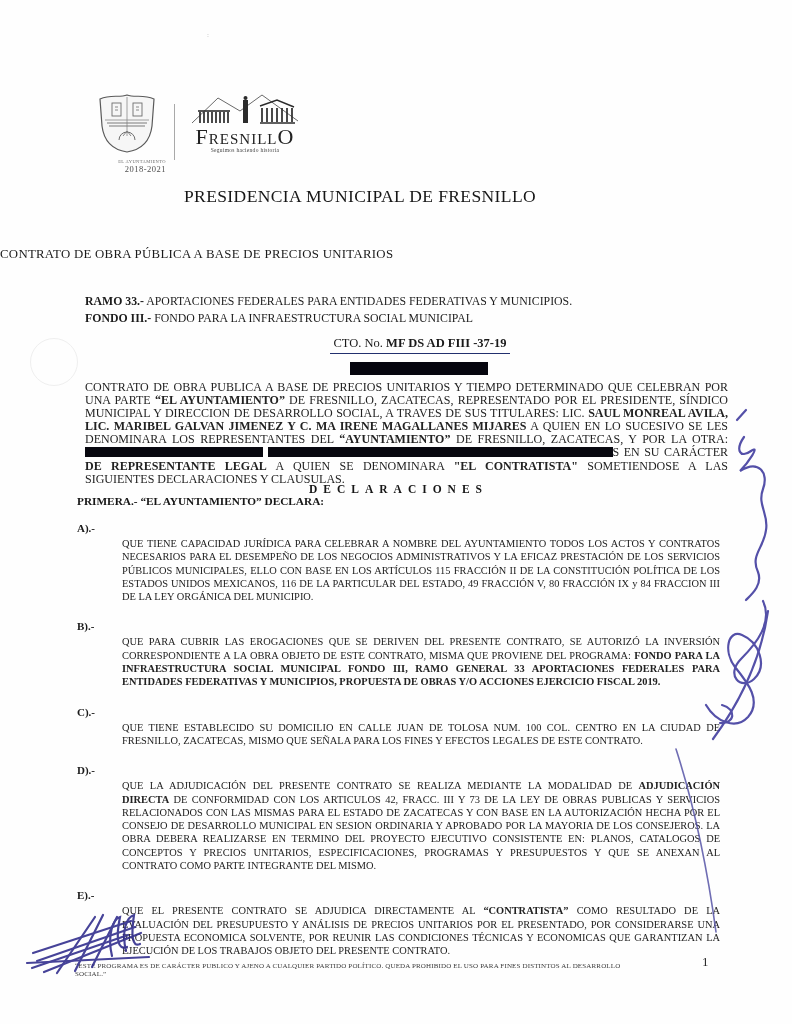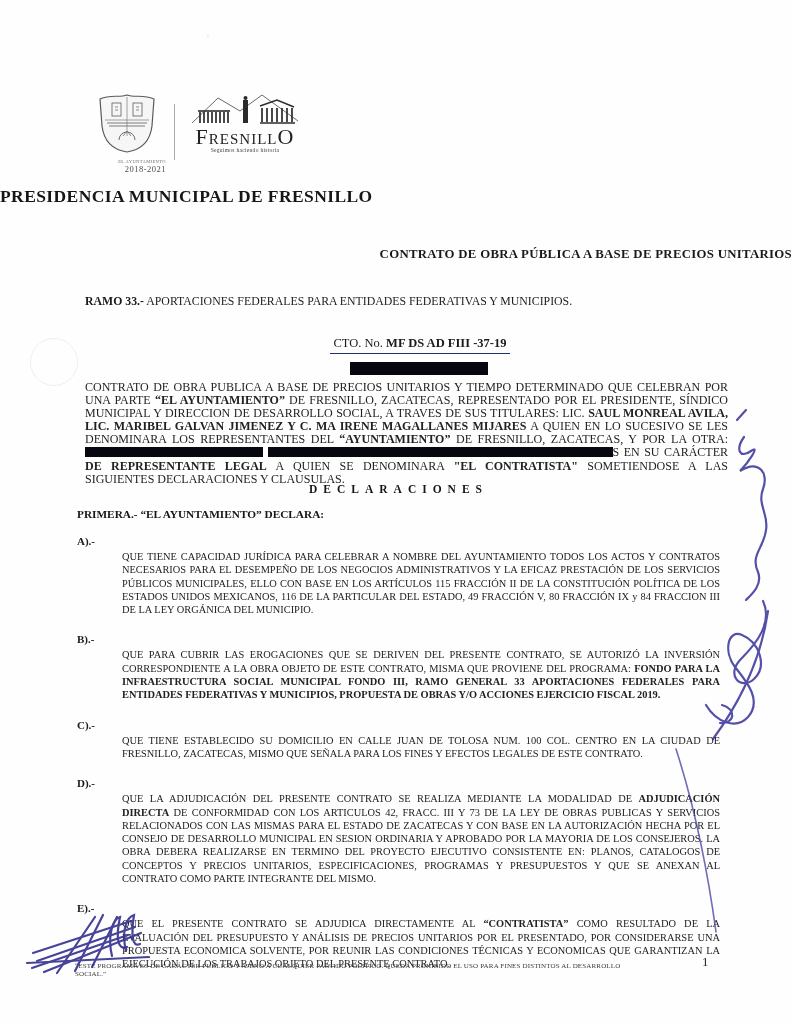--- a/index.html
+++ b/index.html
@@ -14,39 +14,39 @@
   .logos{top:92px;left:88px;display:flex;align-items:flex-start;}
   .crest{width:78px;text-align:right;color:#4a4a4a;}
   .crest-cap{font-size:4.5px;letter-spacing:.4px;color:#6b6b6b;margin-top:1px;}
   .crest-years{font-size:8.5px;color:#4e4e4e;letter-spacing:.5px;}
   .logo-divider{width:1px;height:56px;background:#a9a9a9;margin:12px 10px 0 8px;}
   .brand{width:120px;text-align:center;}
   .wordmark{font-size:15px;letter-spacing:1px;color:#222;line-height:14px;white-space:nowrap;}
   .wordmark .big{font-size:22px;}
   .tagline{font-size:5.5px;color:#444;letter-spacing:.3px;margin-top:1px;}
   
-  .title-block{top:186px;left:0;width:720px;font-weight:bold;
+  .title-block{top:186px;left:0;width:720px;text-align:center;font-weight:normal;
     font-size:17.5px;line-height:21px;letter-spacing:.4px;color:#161616;}
-  .subtitle{top:247px;left:0;width:792px;text-align:right;font-weight:bold;
+  .subtitle{top:247px;left:0;width:792px;text-align:left;font-weight:normal;
     font-size:12.8px;letter-spacing:.3px;color:#1a1a1a;}
   
   .program{top:293px;left:85px;width:640px;font-size:11.8px;line-height:16.5px;color:#1c1c1c;}
   
   .cto{top:336px;left:0;width:792px;text-align:center;font-size:12.5px;color:#1a1a1a;padding-left:24px;}
   .cto .inner{display:inline-block;border-bottom:1.4px solid #22306e;padding:0 4px 2px 4px;}
   .bar-under-cto{top:362px;left:350px;width:138px;height:13px;background:#06060f;}
   
   .intro{top:381px;left:85px;width:643px;font-size:12px;line-height:13.1px;
     text-align:justify;color:#222;}
   .b{font-weight:bold;}
   .redact{display:inline-block;background:#07070f;height:10px;vertical-align:-1px;}
   
   .decls{top:483px;left:77px;width:643px;}
   .decl-heading{text-align:center;font-weight:bold;font-size:11.5px;letter-spacing:6px;color:#161616;}
-  .primera{font-weight:bold;font-size:11.3px;margin-top:13px;color:#161616;}
+  .primera{font-weight:bold;font-size:11.3px;color:#161616;}
   .sec{margin-top:15px;}
   .sec-label{font-weight:bold;font-size:11px;color:#1a1a1a;}
   .sec-body{margin:3px 0 0 45px;font-size:10.4px;line-height:13.3px;text-align:justify;color:#222;}
   .sec-b{margin-top:17px;}
   
   .footer-note{top:962px;left:75px;width:560px;font-size:7px;letter-spacing:.15px;color:#3a3a3a;}
   .page-number{top:954px;left:702px;font-size:13px;color:#2a2a2a;}
   
   .hole-punch{top:338px;left:30px;width:46px;height:46px;border:1px solid #efefef;border-radius:50%;}
   .fleck{top:33px;left:207px;width:4px;height:8px;color:#bdbdbd;font-size:7px;line-height:4px;}
@@ -90,20 +90,21 @@
   </div>
 </div>
 
 <div class="abs title-block">
   <div>PRESIDENCIA MUNICIPAL DE FRESNILLO</div>
 </div>
 <div class="abs subtitle">CONTRATO DE OBRA PÚBLICA A BASE DE PRECIOS UNITARIOS</div>
 
 <div class="abs program">
   <div><span class="b">RAMO 33.-</span><span> APORTACIONES FEDERALES PARA ENTIDADES FEDERATIVAS Y MUNICIPIOS.</span></div>
+  <div><span class="b">FONDO III.-</span><span> FONDO PARA LA INFRAESTRUCTURA SOCIAL MUNICIPAL</span></div>
 </div>
 
 <div class="abs cto">
   <span class="inner"><span>CTO. No. </span><span class="b">MF DS AD FIII -37-19</span></span>
 </div>
 <div class="abs bar-under-cto"></div>
 
 <div class="abs intro"><span>CONTRATO DE OBRA PUBLICA A BASE DE PRECIOS UNITARIOS Y TIEMPO DETERMINADO QUE CELEBRAN POR UNA PARTE </span><span class="b">“EL AYUNTAMIENTO”</span><span> DE FRESNILLO, ZACATECAS, REPRESENTADO POR EL PRESIDENTE, SÍNDICO MUNICIPAL Y DIRECCION DE DESARROLLO SOCIAL, A TRAVES DE SUS TITULARES: LIC. </span><span class="b">SAUL MONREAL AVILA, LIC. MARIBEL GALVAN JIMENEZ Y C. MA IRENE MAGALLANES MIJARES</span><span> A QUIEN EN LO SUCESIVO SE LES DENOMINARA LOS REPRESENTANTES DEL </span><span class="b">“AYUNTAMIENTO”</span><span> DE FRESNILLO, ZACATECAS, Y POR LA OTRA: </span><span class="redact" style="width: 178px;"></span><span> </span><span class="redact" style="width: 345px;"></span><span>S EN SU CARÁCTER </span><span class="b">DE REPRESENTANTE LEGAL</span><span> A QUIEN SE DENOMINARA </span><span class="b">"EL CONTRATISTA"</span><span> SOMETIENDOSE A LAS SIGUIENTES DECLARACIONES Y CLAUSULAS.</span></div>
 
 <div class="abs decls">

